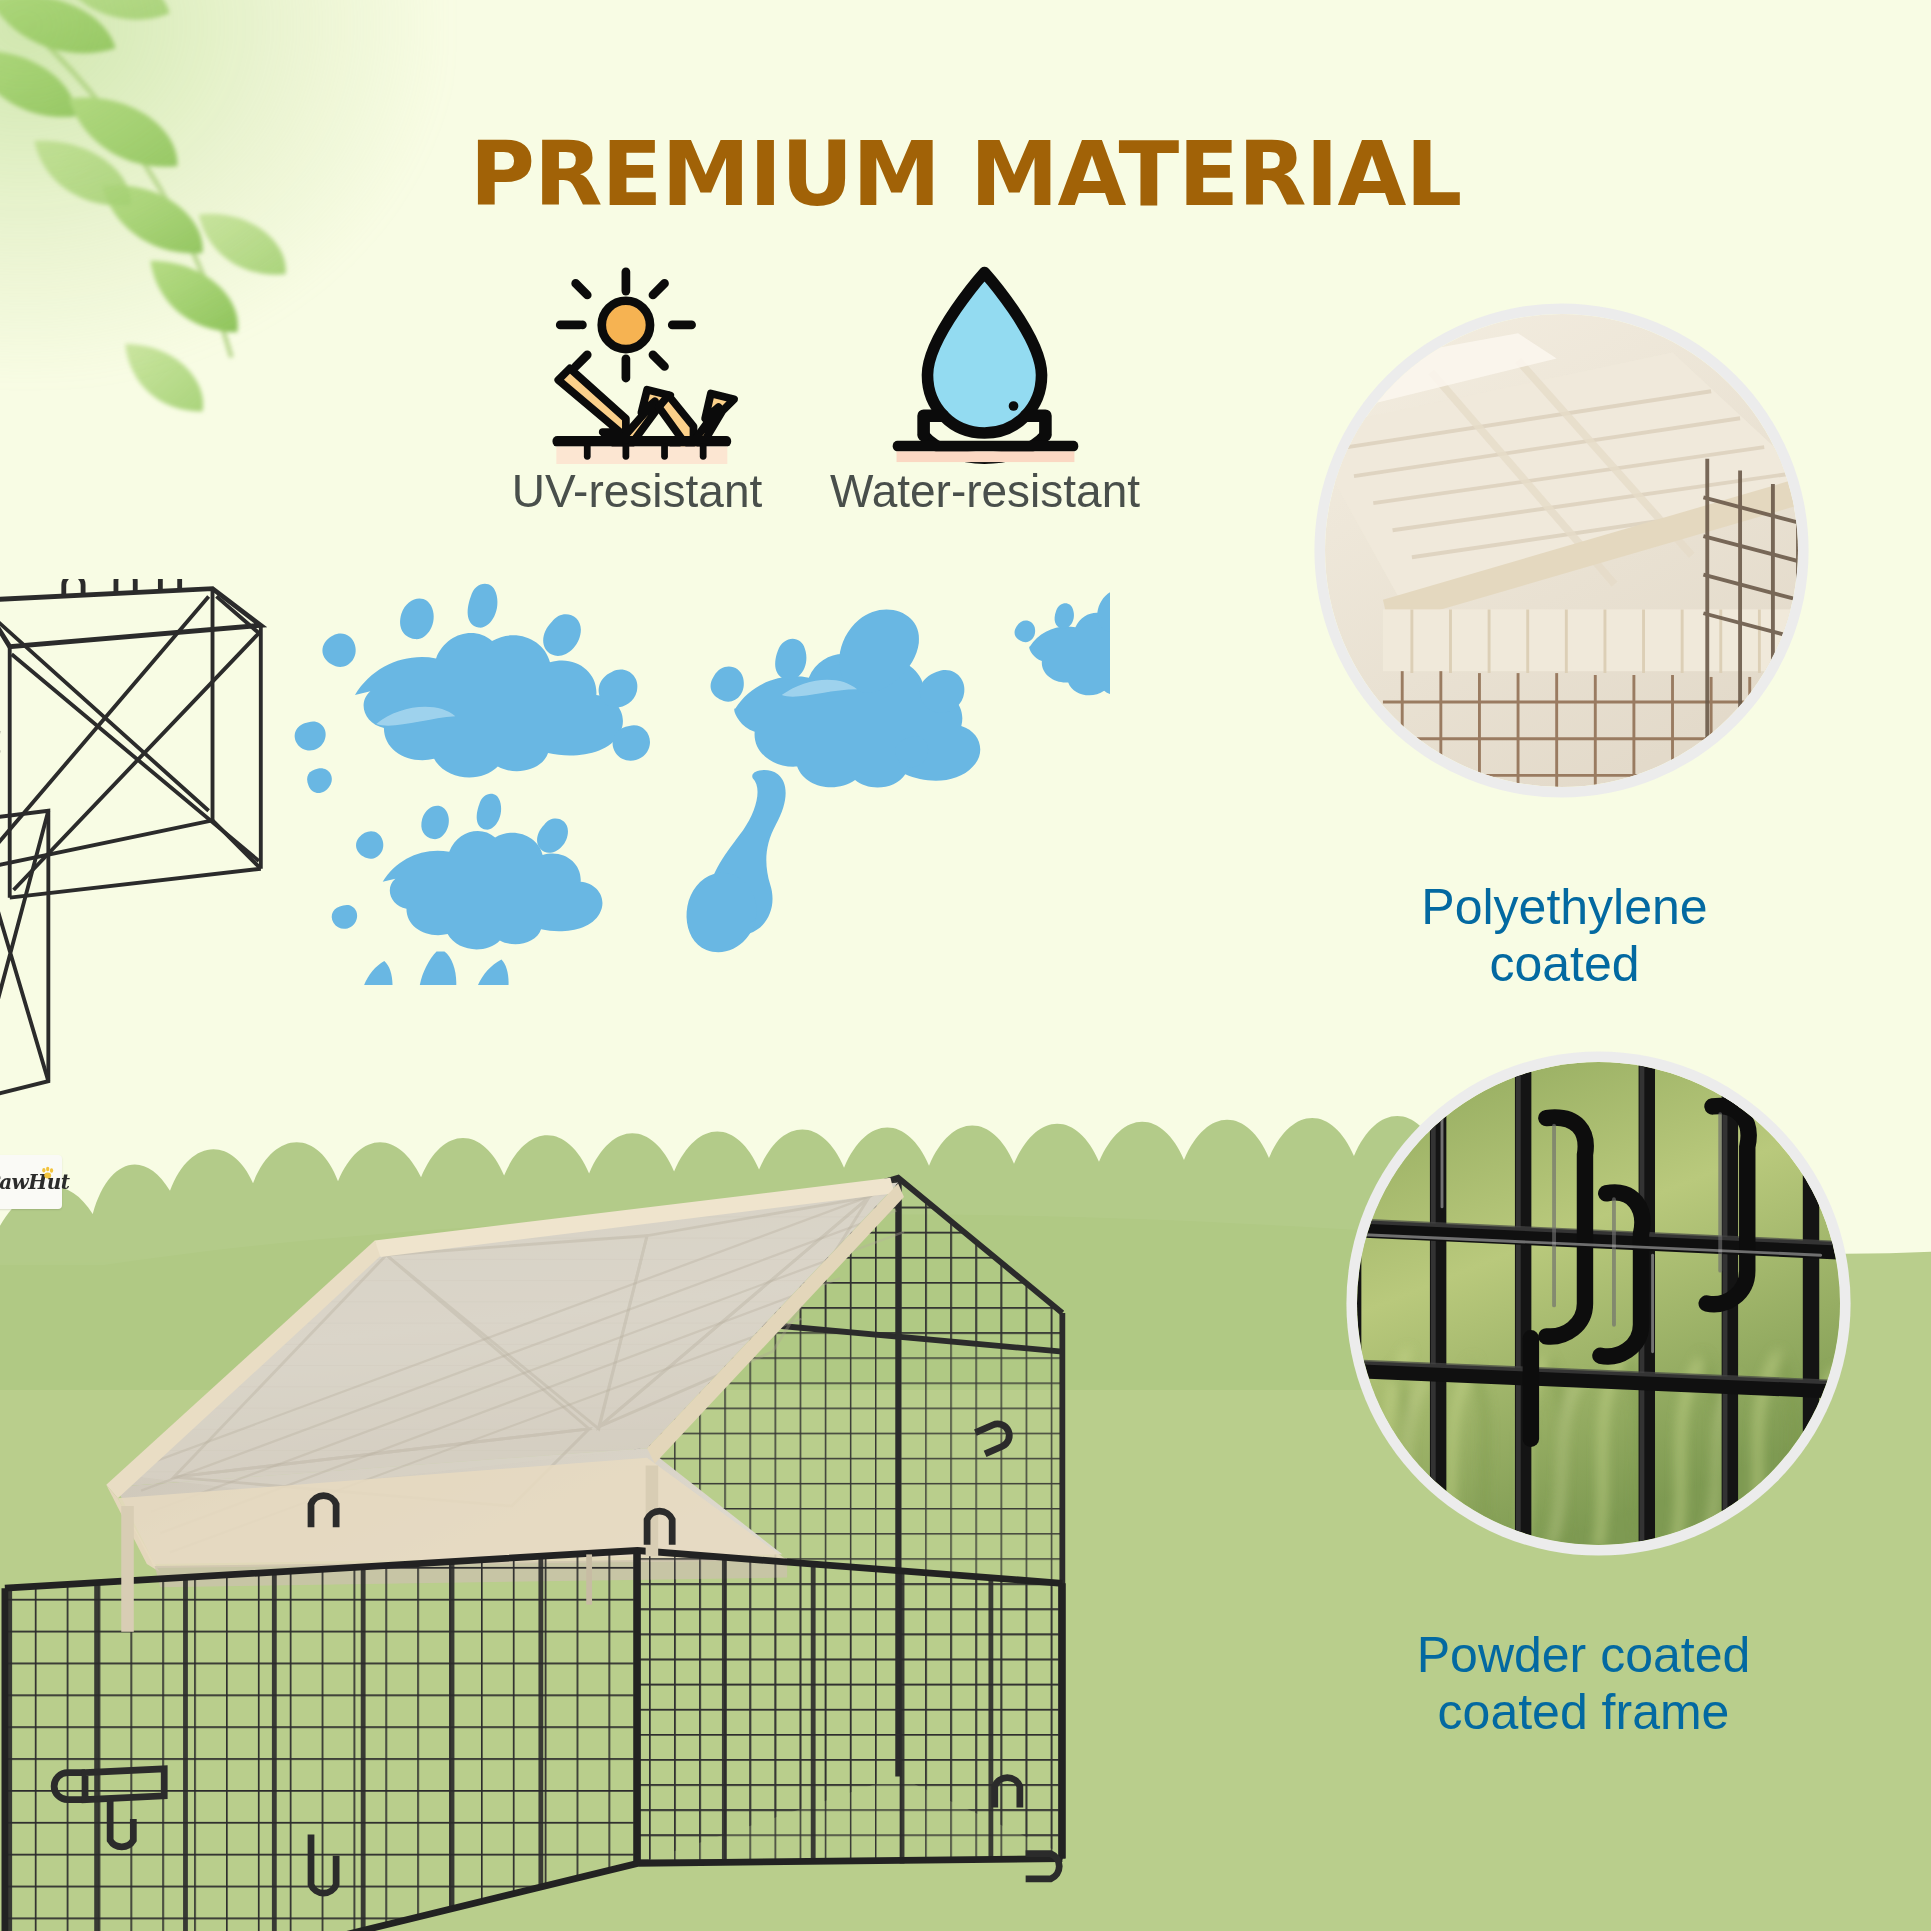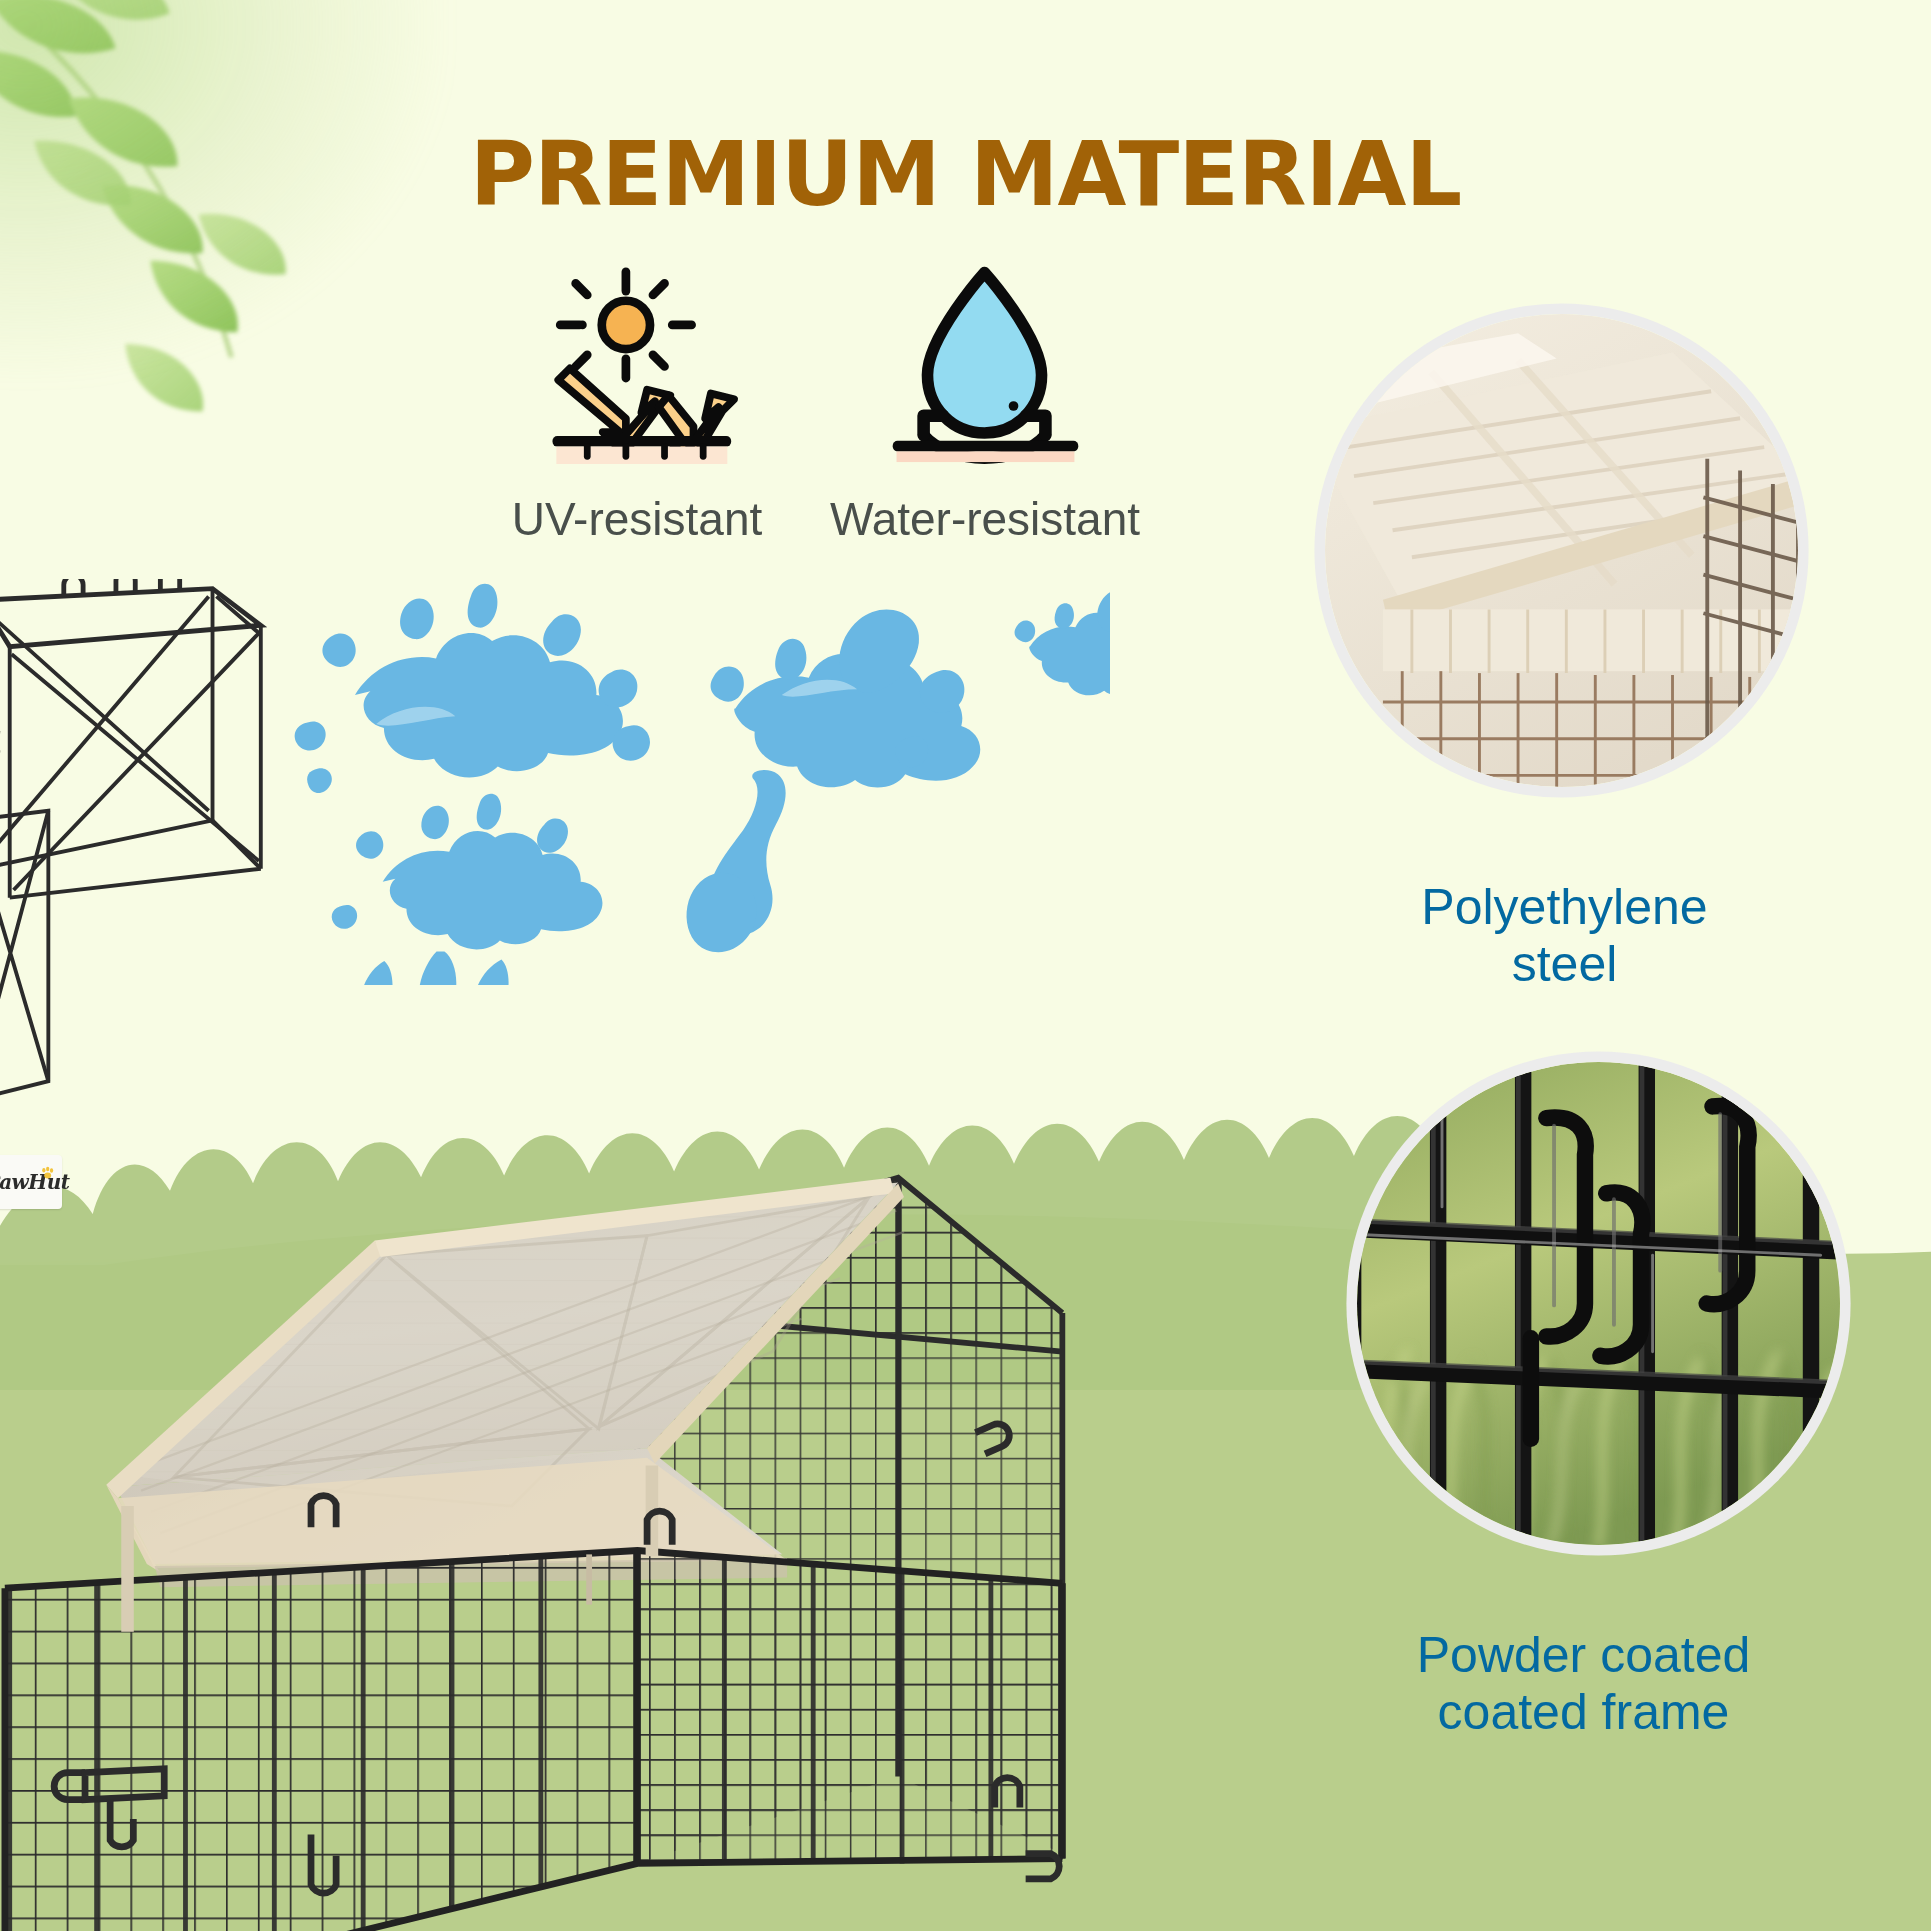--- a/index.html
+++ b/index.html
@@ -24,21 +24,21 @@
     z-index:40;
   }
 
   
   .features { position:absolute; left:444px; top:261px; width:830px; height:290px; z-index:40; }
   .feat { position:absolute; width:386px; text-align:center; }
   .feat.uv { left:0px; }
   .feat.water { left:348px; }
   .feat .glyph { height:203px; display:flex; align-items:flex-end; justify-content:center; }
   .feat .flabel {
-    margin-top:28px;
+    margin-top:0;
     font-size:46px;
     color:#494F4B;
     font-weight:300;
     font-family:"Liberation Sans", sans-serif;
     white-space:nowrap;
   }
 
   
   .leaves { position:absolute; left:-39px; top:-29px; width:541px; height:541px; z-index:30; }
   .leaf-glow {
@@ -511,21 +511,21 @@
           <path d="M392 270 L490 296"></path>
             <path d="M392 310 L490 336"></path>
         </g>
 
         <path d="M-20 60 L200 20 L240 46 L-20 110 Z" fill="#FBF7EE" opacity=".85"></path>
       </g>
     </svg>
   </div>
   <div class="caption cap-1">
     <div>Polyethylene</div>
-    <div>steel</div>
+    <div>coated</div>
   </div>
 
   <div class="inset inset-2">
     <svg width="483" height="483" viewBox="0 0 500 500">
       <defs>
         <linearGradient id="grassG" x1="0" y1="0" x2="0.4" y2="1">
           <stop offset="0" stop-color="#90A85C"></stop>
           <stop offset="0.45" stop-color="#B9C97C"></stop>
           <stop offset="1" stop-color="#7E9A52"></stop>
         </linearGradient>

